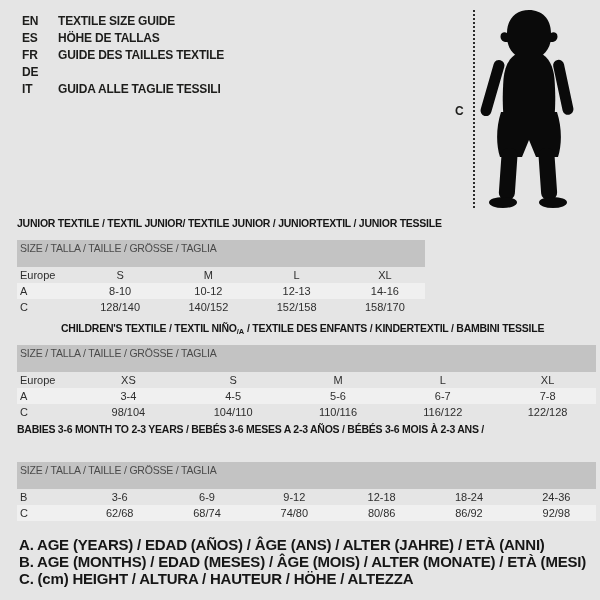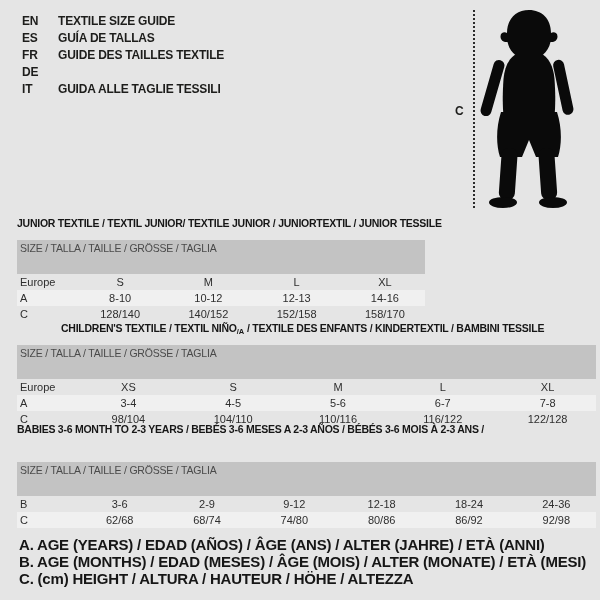--- a/index.html
+++ b/index.html
@@ -24,21 +24,21 @@
   #title-junior { top:217px; }
   #title-children { top:322px;margin-left:44px; }
   #title-babies { top:422px; line-height:15px; }
   .subsc { font-size:7.5px; vertical-align:-2px; letter-spacing:0; }
 
   
   .table { position:absolute; left:17px; font-size:11px; }
   #table-junior { top:240px; width:408px; }
   #table-children { top:345px; width:579px; }
   #table-babies { top:462px; width:579px; }
-  .bar { height:34px; line-height:17px; background:#c3c3c3; color:#4a4a4a; padding-left:3px; font-size:10.5px; letter-spacing:-0.2px; }
+  .bar { height:27px; line-height:17px; background:#c3c3c3; color:#4a4a4a; padding-left:3px; font-size:10.5px; letter-spacing:-0.2px; }
   .trow { display:flex; height:16px; align-items:center; color:#2e2e2e;gap:8px; }
   .trow.alt { background:#f0f0f0; }
   .cl { width:52px; padding-left:3px; }
   .cv { flex:1; text-align:center; }
 
   
   .notes { position:absolute; left:19px; top:536px; font-weight:bold; font-size:15px; letter-spacing:-0.2px; line-height:17px; color:#161616; }
   .note-line { white-space:nowrap; }
 </style>
 </head>
@@ -46,21 +46,21 @@
 
 <div id="screen">
 
   <div class="lang-block">
     <div class="lang-row">
       <span class="lang-code">EN</span>
       <span class="lang-label">TEXTILE SIZE GUIDE</span>
     </div>
     <div class="lang-row">
       <span class="lang-code">ES</span>
-      <span class="lang-label">GUÍA DE TALLAS</span>
+      <span class="lang-label">HÖHE DE TALLAS</span>
     </div>
     <div class="lang-row">
       <span class="lang-code">FR</span>
       <span class="lang-label">GUIDE DES TAILLES TEXTILE</span>
     </div>
     <div class="lang-row">
       <span class="lang-code">DE</span>
     </div>
     <div class="lang-row">
       <span class="lang-code">IT</span>
@@ -147,21 +147,21 @@
   </div>
 
   <div class="title" id="title-babies">
     <div>BABIES 3-6 MONTH TO 2-3 YEARS / BEBÉS 3-6 MESES A 2-3 AÑOS / BÉBÉS 3-6 MOIS À 2-3 ANS /</div>
   </div>
   <div class="table" id="table-babies">
     <div class="bar">SIZE / TALLA / TAILLE / GRÖSSE / TAGLIA</div>
     <div class="trow">
       <span class="cl">B</span>
       <span class="cv">3-6</span>
-      <span class="cv">2-9</span>
+      <span class="cv">6-9</span>
       <span class="cv">9-12</span>
       <span class="cv">12-18</span>
       <span class="cv">18-24</span>
       <span class="cv">24-36</span>
     </div>
     <div class="trow alt">
       <span class="cl">C</span>
       <span class="cv">62/68</span>
       <span class="cv">68/74</span>
       <span class="cv">74/80</span>

